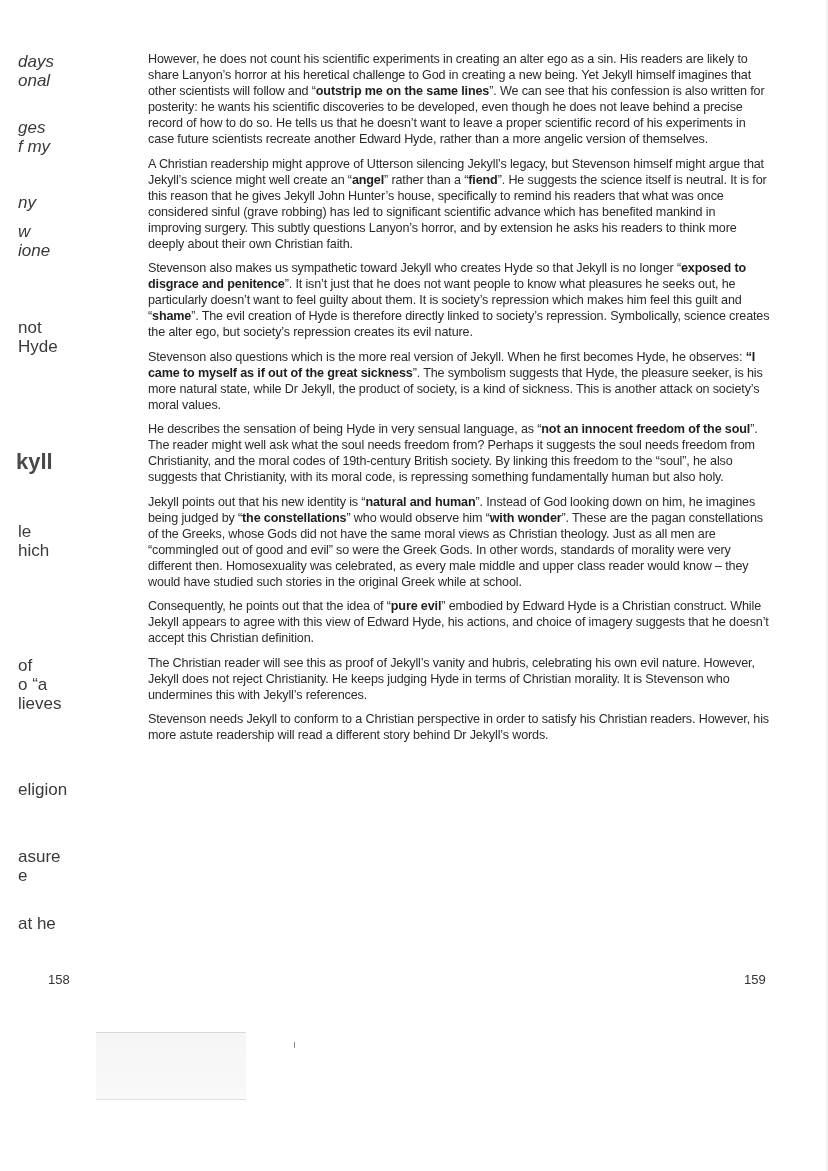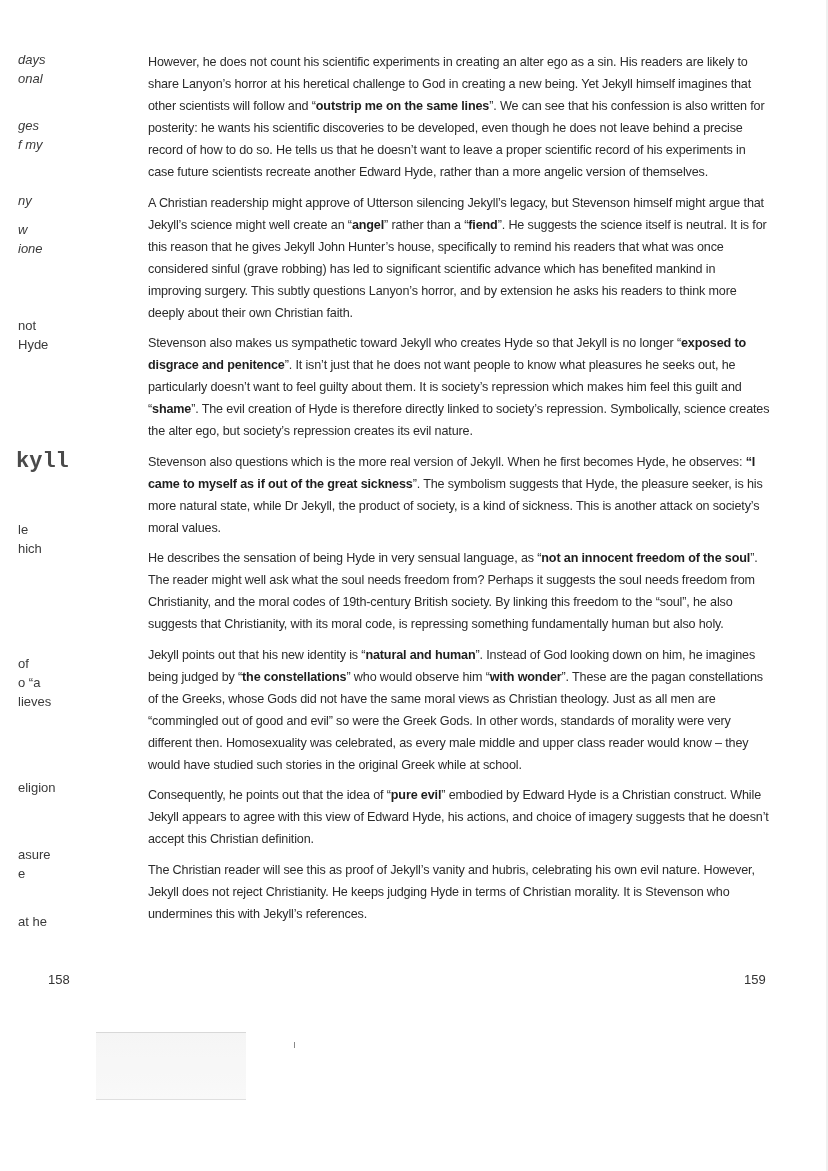--- a/index.html
+++ b/index.html
@@ -2,29 +2,29 @@
 <html><head>
 <meta charset="utf-8">
 <style>
   html, body { margin: 0; padding: 0; background: #ffffff; }
   body {
     width: 828px; height: 1171px; position: relative; overflow: hidden;
     font-family: "Liberation Sans", sans-serif; color: #2a2a2a;
   }
   .left-fragments { position: absolute; left: 0; top: 0; width: 100px; height: 1171px; }
   .frag {
-    position: absolute; left: 18px; font-size: 13px; color: #3a3a3a; white-space: nowrap;
+    position: absolute; left: 18px; font-size: 17px; color: #3a3a3a; white-space: nowrap;
   }
   .frag.italic { font-style: italic; }
   .frag.bold { font-weight: normal; }
-  .frag.big { font-size: 22px; font-weight: bold; color: #4a4a4a; left: 16px; font-family: Liberation Mono, monospace; }
+  .frag.big { font-size: 22px; font-weight: bold; color: #4a4a4a; left: 16px; }
   .main {
     position: absolute; left: 148px; top: 51px; width: 622px;
     font-family: "Liberation Sans Narrow", "Liberation Sans", sans-serif;
-    font-size: 12.6px; line-height: 22px; color: #2b2b2b;
+    font-size: 12.6px; line-height: 16px; color: #2b2b2b;
     letter-spacing: -0.15px;
   }
   .para { margin: 0 0 8.5px 0; }
   .para b { font-weight: bold; color: #1e1e1e; }
   .page-num {
     position: absolute; top: 972px; font-size: 13px; color: #333;
   }
   .page-left { left: 32px; margin-left: 16px; }
   .page-right { left: 744px; text-align: center; }
   .scan-smudge {
@@ -62,20 +62,21 @@
 
 <div class="main" id="main-text">
     <p class="para"><span>However, he does not count his scientific experiments in creating an alter ego as a sin. His readers are likely to share Lanyon’s horror at his heretical challenge to God in creating a new being.  Yet Jekyll himself imagines that other scientists will follow and “</span><b>outstrip me on the same lines</b><span>”. We can see that his confession is also written for posterity: he wants his scientific discoveries to be developed, even though he does not leave behind a precise record of how to do so. He tells us that he doesn’t want to leave a proper scientific record of his experiments in case future scientists recreate another Edward Hyde, rather than a more angelic version of themselves.</span></p>
     <p class="para"><span>A Christian readership might approve of Utterson silencing Jekyll’s legacy, but Stevenson himself might argue that Jekyll’s science might well create an “</span><b>angel</b><span>” rather than a “</span><b>fiend</b><span>”. He suggests the science itself is neutral. It is for this reason that he gives Jekyll John Hunter’s house, specifically to remind his readers that what was once considered sinful (grave robbing) has led to significant scientific advance which has benefited mankind in improving surgery. This subtly questions Lanyon’s horror, and by extension he asks his readers to think more deeply about their own Christian faith.</span></p>
     <p class="para"><span>Stevenson also makes us sympathetic toward Jekyll who creates Hyde so that Jekyll is no longer “</span><b>exposed to disgrace and penitence</b><span>”. It isn’t just that he does not want people to know what pleasures he seeks out, he particularly doesn’t want to feel guilty about them.  It is society’s repression which makes him feel this guilt and “</span><b>shame</b><span>”. The evil creation of Hyde is therefore directly linked to society’s repression. Symbolically, science creates the alter ego, but society’s repression creates its evil nature.</span></p>
     <p class="para"><span>Stevenson also questions which is the more real version of Jekyll. When he first becomes Hyde, he observes: </span><b>“I came to myself as if out of the great sickness</b><span>”. The symbolism suggests that Hyde, the pleasure seeker, is his more natural state, while Dr Jekyll, the product of society, is a kind of sickness. This is another attack on society’s moral values.</span></p>
     <p class="para"><span>He describes the sensation of being Hyde in very sensual language, as “</span><b>not an innocent freedom of the soul</b><span>”. The reader might well ask what the soul needs freedom from? Perhaps it suggests the soul needs freedom from Christianity, and the moral codes of 19th-century British society. By linking this freedom to the “soul”, he also suggests that Christianity, with its moral code, is repressing something fundamentally human but also holy.</span></p>
     <p class="para"><span>Jekyll points out that his new identity is “</span><b>natural and human</b><span>”. Instead of God looking down on him, he imagines being judged by “</span><b>the constellations</b><span>” who would observe him “</span><b>with wonder</b><span>”. These are the pagan constellations of the Greeks, whose Gods did not have the same moral views as Christian theology. Just as all men are “commingled out of good and evil” so were the Greek Gods. In other words, standards of morality were very different then. Homosexuality was celebrated, as every male middle and upper class reader would know – they would have studied such stories in the original Greek while at school.</span></p>
     <p class="para"><span>Consequently, he points out that the idea of “</span><b>pure evil</b><span>” embodied by Edward Hyde is a Christian construct. While Jekyll appears to agree with this view of Edward Hyde, his actions, and choice of imagery suggests that he doesn’t accept this Christian definition.</span></p>
     <p class="para"><span>The Christian reader will see this as proof of Jekyll’s vanity and hubris, celebrating his own evil nature. However, Jekyll does not reject Christianity. He keeps judging Hyde in terms of Christian morality. It is Stevenson who undermines this with Jekyll’s references.</span></p>
+    <p class="para"><span>Stevenson needs Jekyll to conform to a Christian perspective in order to satisfy his Christian readers. However, his more astute readership will read a different story behind Dr Jekyll’s words.</span></p>
   </div>
 
 <div class="page-num page-left">158</div>
 <div class="page-num page-right">159</div>
 
 <div class="scan-smudge"></div>
 <div class="scan-mark"></div>
 <div class="edge-line"></div>
 
 </body></html>

